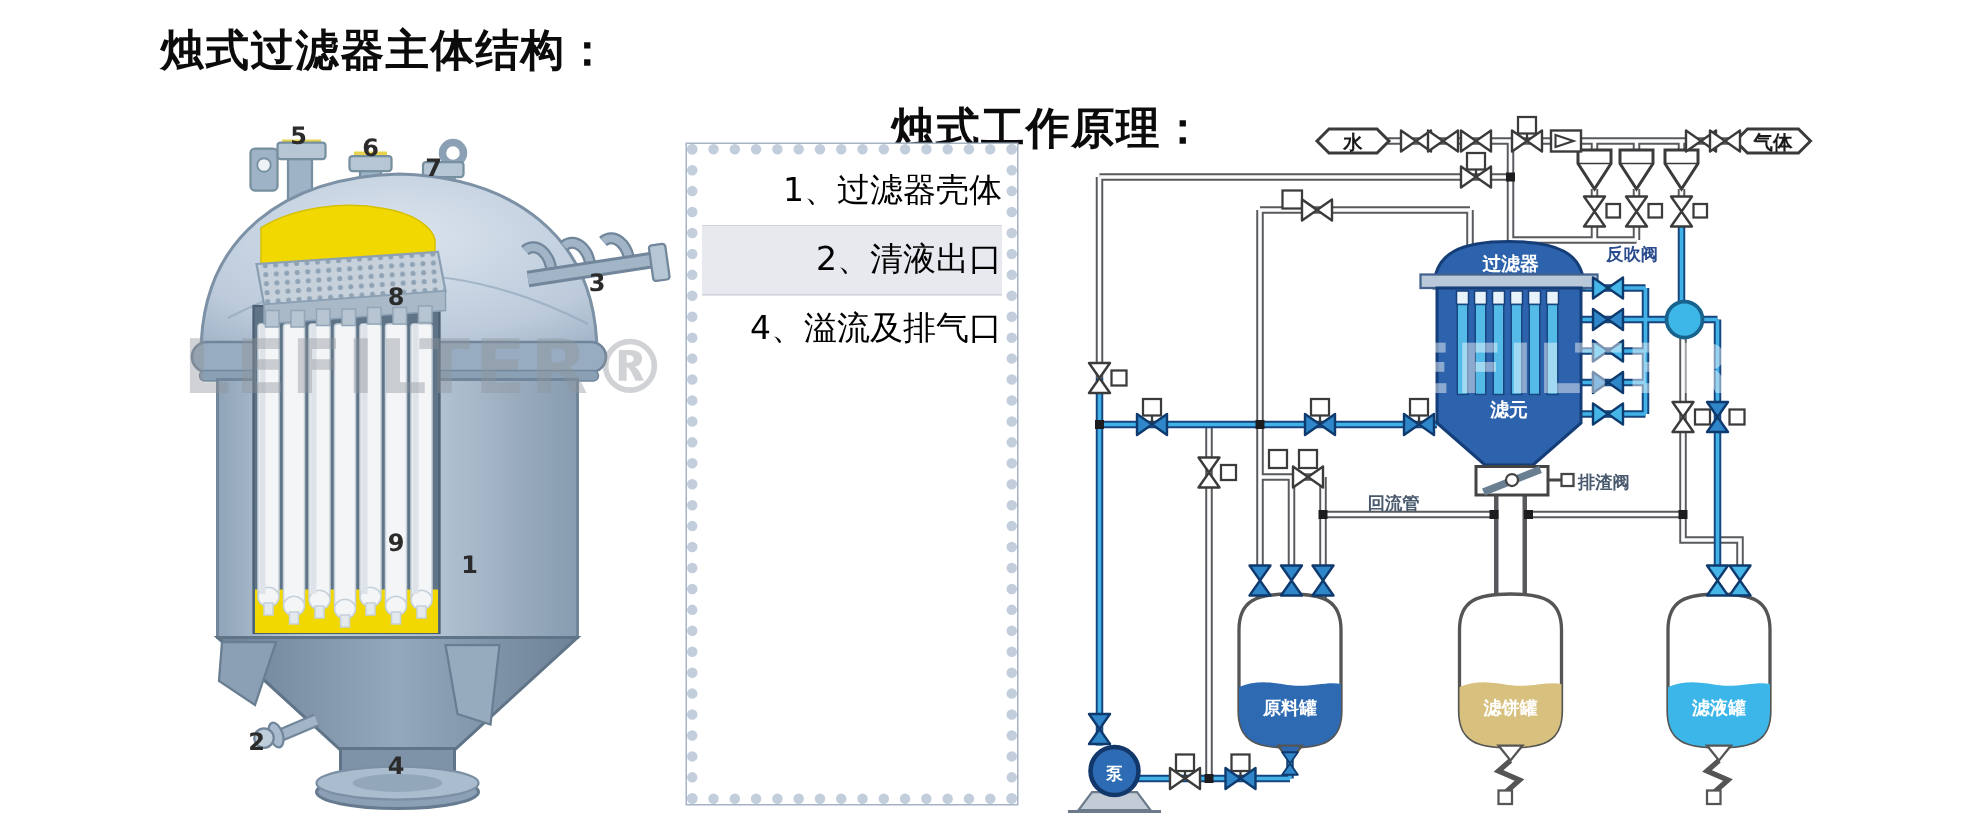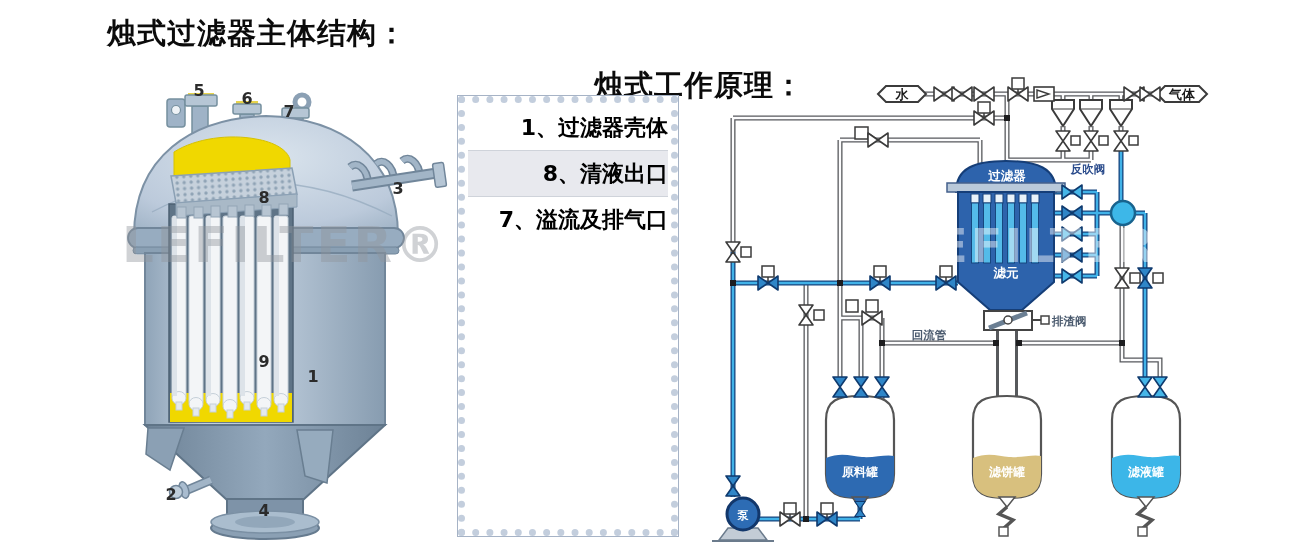--- a/index.html
+++ b/index.html
@@ -4,21 +4,21 @@
 <style>
   html,body{margin:0;padding:0;background:#fff;}
   #canvas{position:relative;width:1310px;height:552px;background:#ffffff;overflow:hidden;
           font-family:"DejaVu Sans","Liberation Sans",sans-serif;text-align:right;}
   .title{position:absolute;font-size:29px;font-weight:bold;color:#0b0b0b;letter-spacing:1px;white-space:nowrap;}
   #title-left{left:107px;top:14px;}
   #title-right{left:594px;top:18px;margin-top:48px;}
   
   .legend{position:absolute;left:458px;top:96px;width:200px;height:422px;background:#fff;
           border:7px dotted #c3cedd;outline:1px solid #a6b3c6;padding:2px 3px;}
-  .legend .row{height:45px;line-height:45px;font-size:22px;font-weight:bold;color:#000;
+  .legend .row{height:45px;line-height:45px;font-size:22px;font-weight:normal;color:#000;
                padding-left:13px;border-bottom:1px solid #cfd3da;white-space:nowrap;overflow:hidden;}
   .legend .row:nth-child(even){background:#e8e9ee;}
   .legend .row:last-child{border-bottom:none;}
   svg{position:absolute;}
   .lbl{font-family:"DejaVu Sans","Liberation Sans",sans-serif;font-weight:bold;}
   
   .pg-o{stroke:#57595c;stroke-width:5;fill:none;}
   .pg-i{stroke:#fcfcfd;stroke-width:2.4;fill:none;}
   .pb-o{stroke:#16457e;stroke-width:5;fill:none;}
   .pb-i{stroke:#41b2e8;stroke-width:2.4;fill:none;}
@@ -34,22 +34,22 @@
 </head>
 <body>
 
 <div id="canvas">
 
   <div class="title" id="title-left">烛式过滤器主体结构：</div>
   <div class="title" id="title-right">烛式工作原理：</div>
 
   <div class="legend">
     <div class="row">1、过滤器壳体</div>
-    <div class="row">8、清液出口</div>
-    <div class="row">7、溢流及排气口</div>
+    <div class="row">2、清液出口</div>
+    <div class="row">4、溢流及排气口</div>
   </div>
 
   <svg style="left:100px;top:60px;" width="360" height="490" viewBox="100 60 360 490">
     <defs>
       <linearGradient id="shg" x1="0" y1="0" x2="1" y2="0">
         <stop offset="0" stop-color="#8fa4b8"></stop>
           <stop offset="0.25" stop-color="#c3d1df"></stop>
         <stop offset="0.6" stop-color="#b3c3d3"></stop>
           <stop offset="1" stop-color="#879cb0"></stop>
       </linearGradient>

